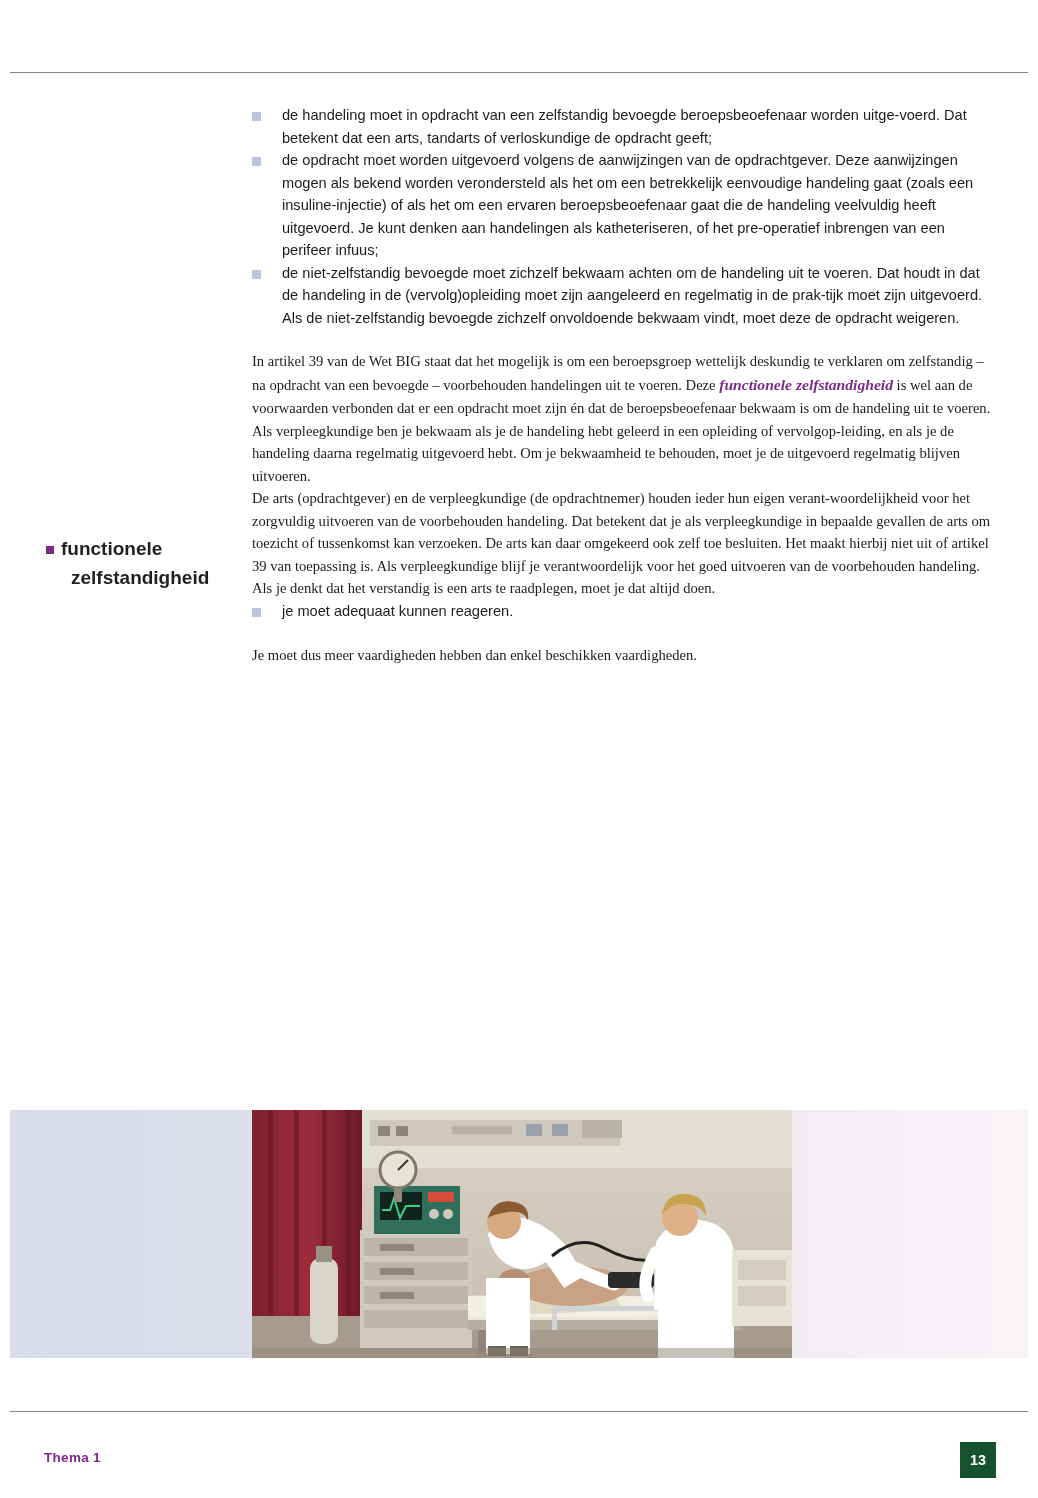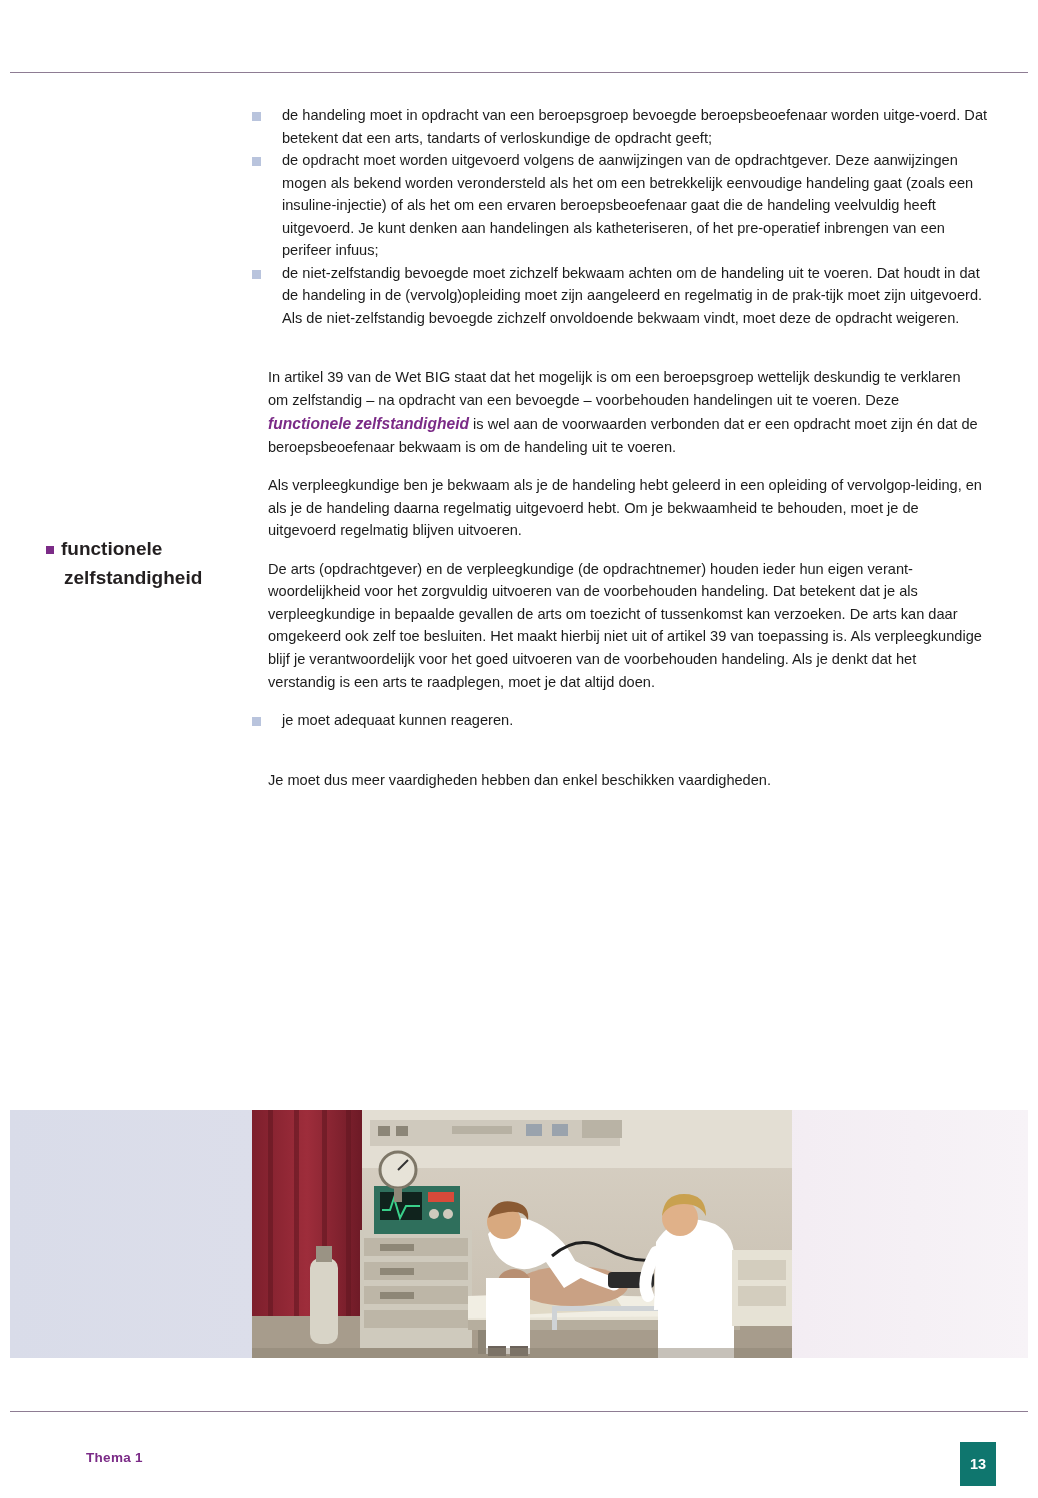--- a/index.html
+++ b/index.html
@@ -56,21 +56,21 @@
   .margin-note .sq {
     display: inline-block;
     width: 8px;
     height: 8px;
     background: #7b2b87;
     margin-right: 7px;
     vertical-align: 1px;
   }
   .margin-note .ln2 {
     display: block;
-    margin-left: 18px;
+    margin-left: 25px;
   }
 
   
   .col {
     position: absolute;
     left: 252px;
     top: 104px;
     width: 746px;
     font-size: 14.6px;
     line-height: 1.545;
@@ -91,21 +91,22 @@
     content: "";
     position: absolute;
     left: 0;
     top: 8px;
     width: 9px;
     height: 9px;
     background: #b9c4dd;
   }
 
   .para {
-    margin: 16px;
+    margin: 0;
+    font-family: Liberation Serif, serif;
   }
   .gap {
     height: 21px;
   }
 
   .hl {
     font-weight: bold;
     font-style: italic;
     color: #7b2b87;
     font-size: 15.6px;
@@ -133,29 +134,28 @@
 
   
   .footer-left {
     position: absolute;
     left: 44px;
     top: 1450px;
     font-size: 13.5px;
     font-weight: bold;
     color: #7b2b87;
     letter-spacing: 0.3px;
-    margin-left: 42px;
   }
   .page-badge {
     position: absolute;
     left: 960px;
     top: 1442px;
     width: 36px;
-    height: 44px;
-    background: #0f766e;
+    height: 36px;
+    background: #14532d;
     color: #ffffff;
     font-size: 14.5px;
     font-weight: bold;
     display: flex;
     align-items: center;
     justify-content: center;
   }
 </style>
 </head>
 <body>
@@ -165,21 +165,21 @@
   <div class="rule-top"></div>
 
   <div class="margin-note">
     <span class="sq"></span><span>functionele</span>
     <span class="ln2">zelfstandigheid</span>
   </div>
 
   <div class="col">
 
     <ul class="bullets">
-      <li>de handeling moet in opdracht van een beroepsgroep bevoegde beroepsbeoefenaar worden uitge-voerd. Dat betekent dat een arts, tandarts of verloskundige de opdracht geeft;</li>
+      <li>de handeling moet in opdracht van een zelfstandig bevoegde beroepsbeoefenaar worden uitge-voerd. Dat betekent dat een arts, tandarts of verloskundige de opdracht geeft;</li>
       <li>de opdracht moet worden uitgevoerd volgens de aanwijzingen van de opdrachtgever. Deze aanwijzingen mogen als bekend worden verondersteld als het om een betrekkelijk eenvoudige handeling gaat (zoals een insuline-injectie) of als het om een ervaren beroepsbeoefenaar gaat die de handeling veelvuldig heeft uitgevoerd. Je kunt denken aan handelingen als katheteriseren, of het pre-operatief inbrengen van een perifeer infuus;</li>
       <li>de niet-zelfstandig bevoegde moet zichzelf bekwaam achten om de handeling uit te voeren. Dat houdt in dat de handeling in de (vervolg)opleiding moet zijn aangeleerd en regelmatig in de prak-tijk moet zijn uitgevoerd. Als de niet-zelfstandig bevoegde zichzelf onvoldoende bekwaam vindt, moet deze de opdracht weigeren.</li>
     </ul>
 
     <div class="gap"></div>
 
     <p class="para"><span>In artikel 39 van de Wet BIG staat dat het mogelijk is om een beroepsgroep wettelijk deskundig te verklaren om zelfstandig – na opdracht van een bevoegde – voorbehouden handelingen uit te voeren. Deze </span><span class="hl">functionele zelfstandigheid</span><span> is wel aan de voorwaarden verbonden dat er een opdracht moet zijn én dat de beroepsbeoefenaar bekwaam is om de handeling uit te voeren.</span></p>
 
     <p class="para">Als verpleegkundige ben je bekwaam als je de handeling hebt geleerd in een opleiding of vervolgop-leiding, en als je de handeling daarna regelmatig uitgevoerd hebt. Om je bekwaamheid te behouden, moet je de uitgevoerd regelmatig blijven uitvoeren.</p>
 

